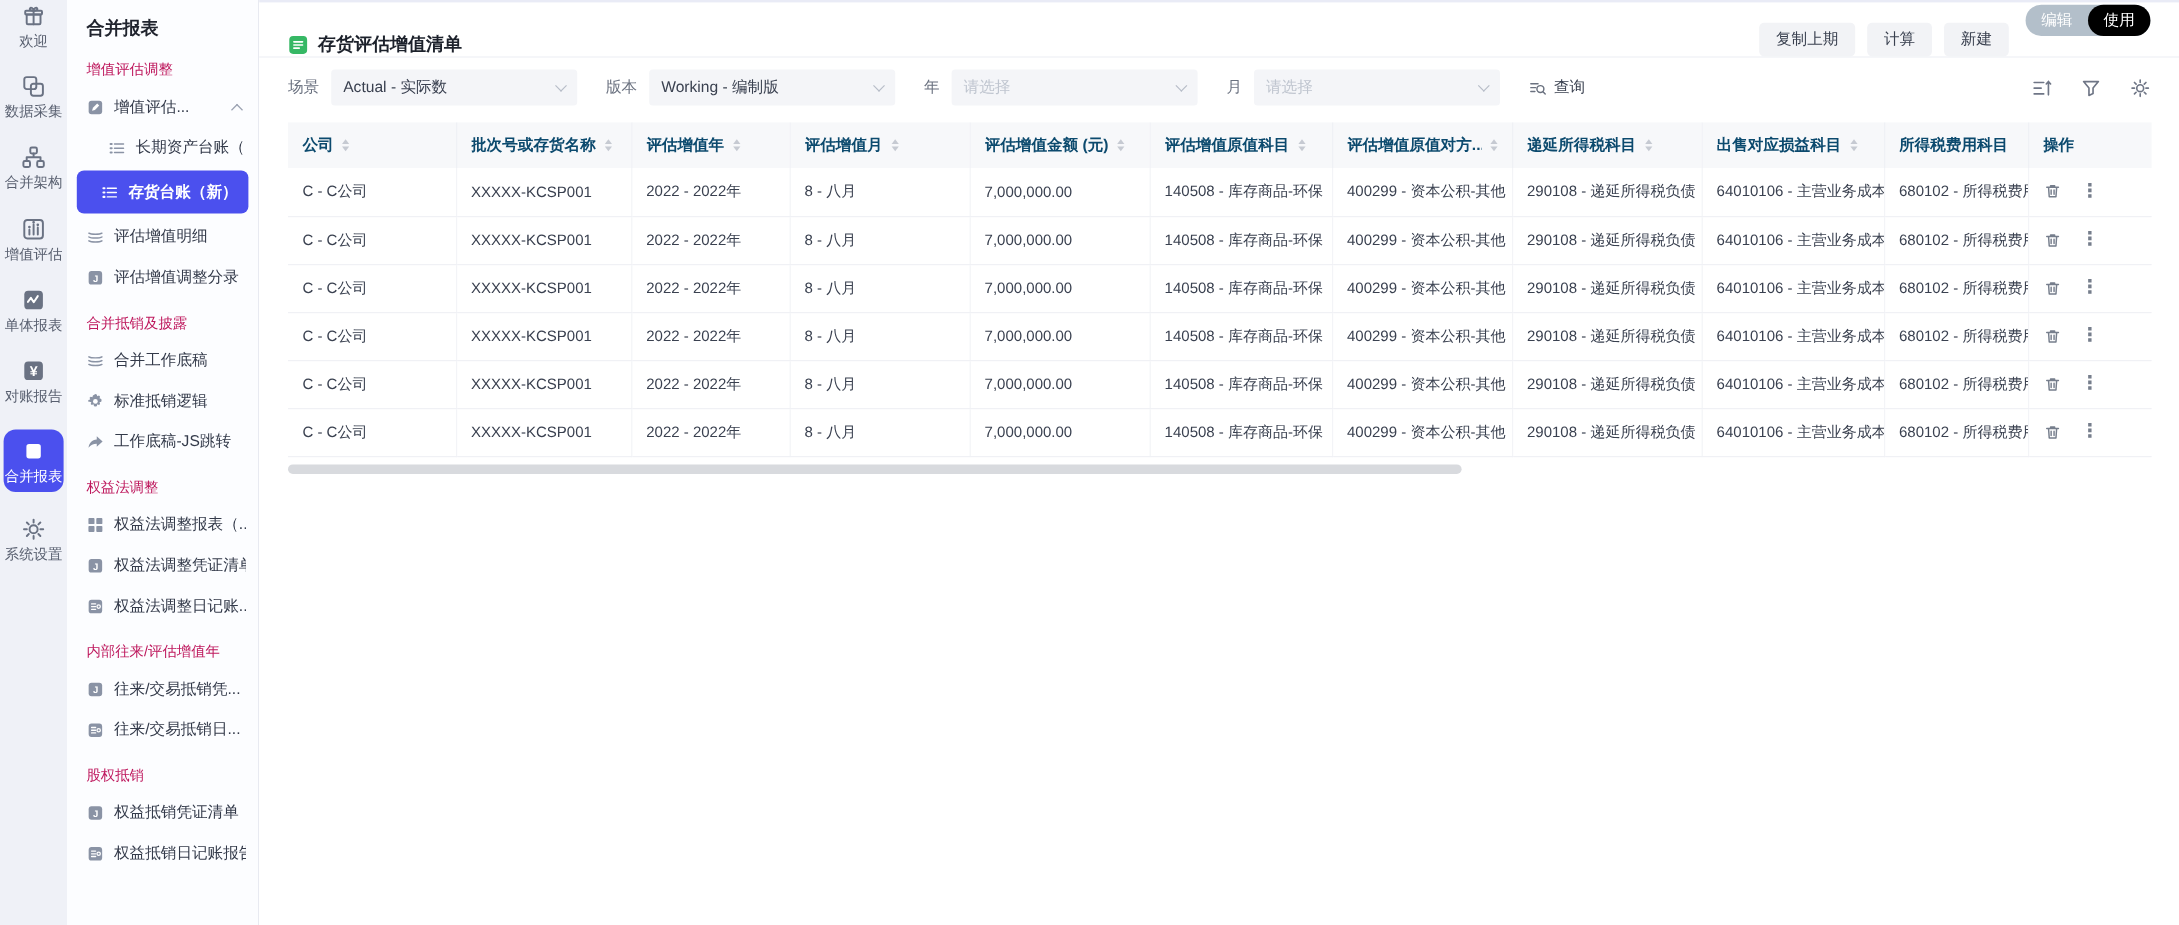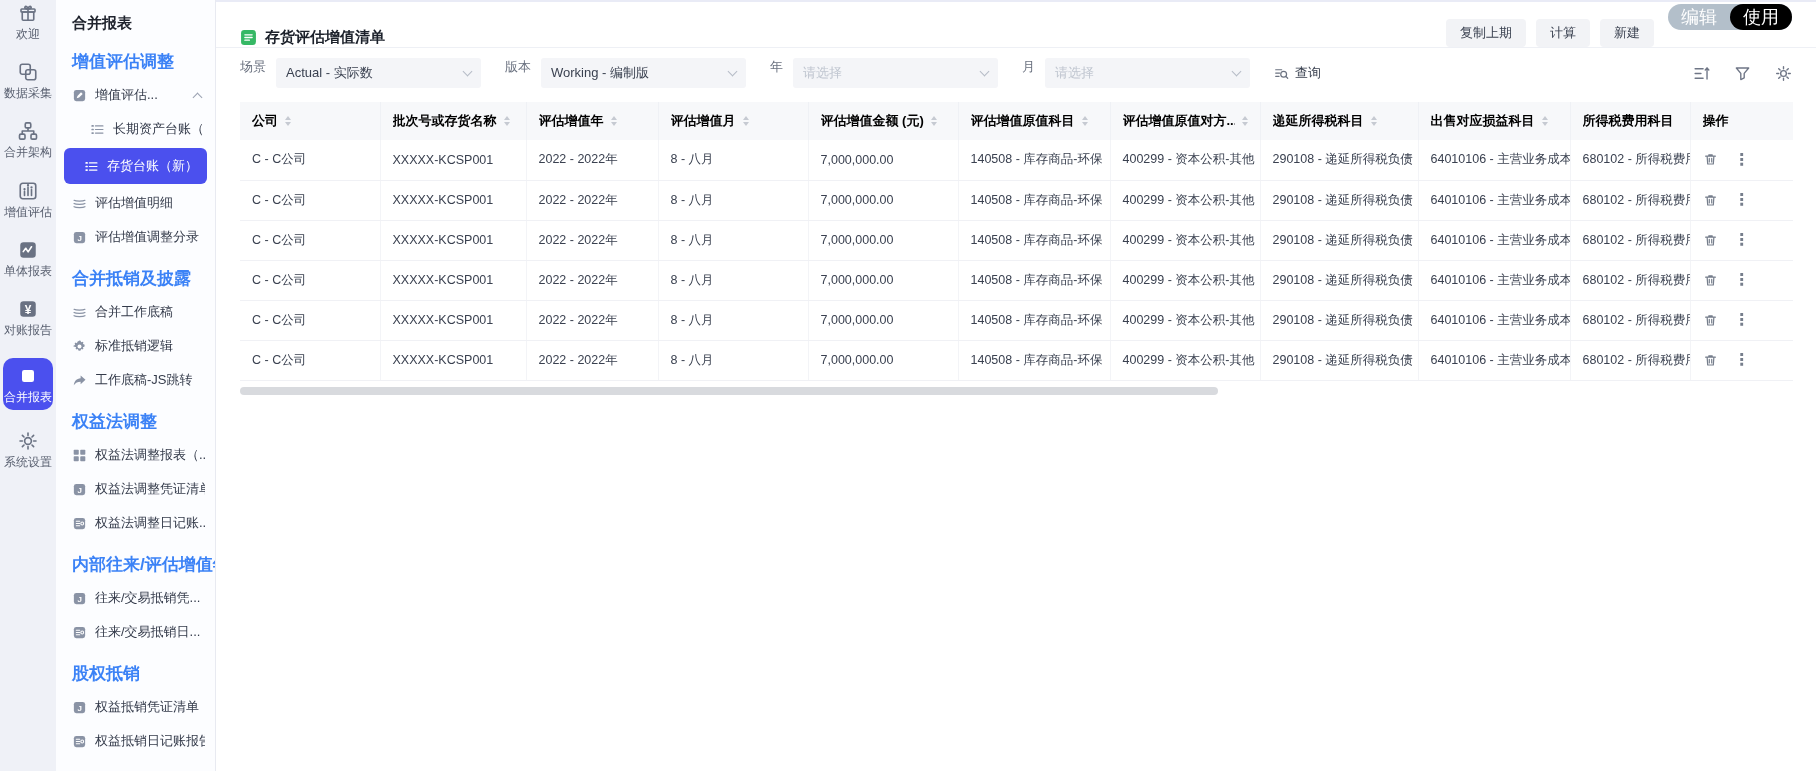--- a/index.html
+++ b/index.html
@@ -16,64 +16,64 @@
   .rail-item { display:flex; flex-direction:column; align-items:center; gap:5px; width:50px; color:#596070; cursor:pointer; }
   .rail-item .icn { width:20px; height:20px; color:#6a7283; }
   .rail-label { font-size:12px; line-height:1.1; text-align:center; white-space:nowrap; }
   .rail-item.active { background:#4b50ee; border-radius:10px; padding:8px 0 6px; color:#fff; }
   .rail-item.active .icn { color:#fff; }
   .icn svg { width:100%; height:100%; display:block; }
 
   
   .sidebar { width:160px; background:#fcfdff; border-right:1px solid #e8eaf1; flex-shrink:0; overflow:hidden; padding-bottom:8px; }
   .sidebar-title { font-size:15px; font-weight:bold; color:#20242e; padding:14px 16px 4px; }
-  .side-section { font-size:17px; font-weight:bold; color:#3b82f6; padding:13px 16px 5px; white-space:nowrap; overflow:hidden; }
+  .side-section { font-size:12px; font-weight:normal; color:#be185d; padding:13px 16px 5px; white-space:nowrap; overflow:hidden; }
   .side-item { display:flex; align-items:center; height:34px; padding:0 10px 0 16px; font-size:13px; color:#333a4a; cursor:pointer; white-space:nowrap; overflow:hidden; }
   .side-item .icn { width:15px; height:15px; color:#8a93a5; margin-right:8px; flex-shrink:0; }
   .side-item.sub { padding-left:34px; }
-  .side-item.active { background:#4b50ee; color:#fff; border-radius:6px; margin:2px 8px; padding-left:20px; height:36px; font-weight:normal; }
+  .side-item.active { background:#4b50ee; color:#fff; border-radius:6px; margin:2px 8px; padding-left:20px; height:36px; font-weight:bold; }
   .side-item.active .icn { color:#fff; }
   .side-label { overflow:hidden; }
   .caret { margin-left:auto; color:#9aa1b1; flex-shrink:0; margin-right:4px; }
 
   .chev { display:inline-block; width:7px; height:7px; border-right:1.6px solid currentColor; border-bottom:1.6px solid currentColor; }
   .chev.down { transform:rotate(45deg); margin-top:-3px; }
   .chev.up { transform:rotate(-135deg); margin-top:4px; }
   .chev.left { transform:rotate(135deg); }
   .chev.right { transform:rotate(-45deg); }
 
   
   .main { flex:1; min-width:0; display:flex; flex-direction:column; border-top:2px solid #e9ebf6; background:#fff; }
   .page-header { height:46px; display:flex; align-items:flex-end; padding:0 24px; border-bottom:1px solid #eef0f5; flex-shrink:0; }
   .title-wrap { display:flex; align-items:center; gap:8px; }
   .title-icon { width:17px; height:17px; }
   .page-title { font-size:15px; font-weight:bold; color:#1c212b; margin:0; }
   .header-actions { margin-left:auto; display:flex; align-items:center; gap:10px; }
   .hdr-btn { background:#f2f3f6; border:none; border-radius:4px; height:28px; padding:0 14px; font-size:13px; color:#3a4150; cursor:pointer; font-family:inherit; white-space:nowrap; }
   .mode-toggle { display:flex; align-items:center; background:#b3bfca; border-radius:999px; height:26px; margin-left:4px; }
-  .mode-seg { font-size:18px; color:#fff; padding:0 13px; line-height:26px; border-radius:999px; cursor:pointer; }
+  .mode-seg { font-size:13px; color:#fff; padding:0 13px; line-height:26px; border-radius:999px; cursor:pointer; }
   .mode-seg.active { background:#000000; }
 
   
   .filter-bar { display:flex; align-items:center; padding:10px 24px 6px; flex-shrink:0; }
-  .filter-group { display:flex; align-items:flex-start; margin-right:24px; }
+  .filter-group { display:flex; align-items:center; margin-right:24px; }
   .filter-label { font-size:13px; color:#6b7280; margin-right:10px; white-space:nowrap; }
   .select { width:205px; height:30px; background:#f4f5f8; border-radius:3px; display:flex; align-items:center; padding:0 10px; font-size:13px; color:#3a4150; cursor:pointer; }
   .select .val { flex:1; white-space:nowrap; overflow:hidden; }
   .select .val.placeholder { color:#bfc5cf; }
   .select .chev { color:#b6bcc7; margin-left:6px; flex-shrink:0; }
   .query-btn { display:flex; align-items:center; gap:6px; font-size:13px; color:#3a4150; cursor:pointer; white-space:nowrap; }
   .query-btn .icn { width:15px; height:15px; color:#6b7280; }
   .filter-spacer { flex:1; }
   .tool-icon { width:17px; height:17px; color:#6f7686; margin-left:24px; cursor:pointer; flex-shrink:0; }
 
   
   .table-area { padding:8px 24px 0; flex-shrink:0; }
   table { border-collapse:collapse; table-layout:fixed; width:100%; }
-  thead th { background:#f7f8fa; height:38px; font-size:13px; color:#000000; font-weight:bold; text-align:left; padding:0 12px; white-space:nowrap; overflow:hidden; border-right:1px solid #eff1f5; }
+  thead th { background:#f7f8fa; height:38px; font-size:13px; color:#0c4a6e; font-weight:bold; text-align:left; padding:0 12px; white-space:nowrap; overflow:hidden; border-right:1px solid #eff1f5; }
   thead th:last-child { border-right:none; border-left:1px solid #e3e5eb; }
   .th-inner { display:flex; align-items:center; }
   .th-label { overflow:hidden; }
   .sorter { display:inline-flex; flex-direction:column; gap:2px; margin-left:7px; flex-shrink:0; }
   .sorter i { width:0; height:0; border-left:3.5px solid transparent; border-right:3.5px solid transparent; display:block; }
   .sorter .s-up { border-bottom:4px solid #c6cad2; }
   .sorter .s-down { border-top:4px solid #c6cad2; }
   tbody td { height:40px; font-size:12.5px; color:#3a4150; padding:0 12px; white-space:nowrap; overflow:hidden; border-bottom:1px solid #f0f1f5; border-right:1px solid #f3f4f7; background:#fff; }
   tbody td:last-child { border-right:none; border-left:1px solid #e3e5eb; }
   .op-cell { display:flex; align-items:center; gap:16px; }

